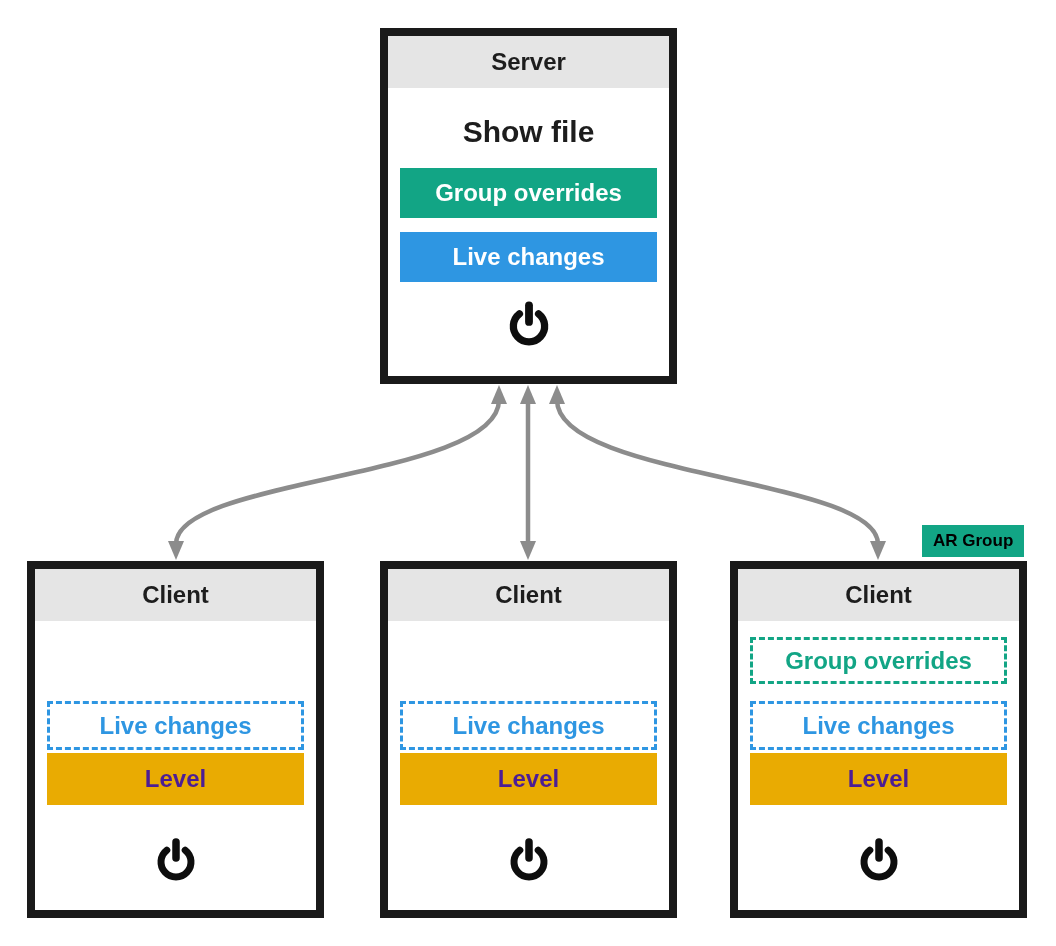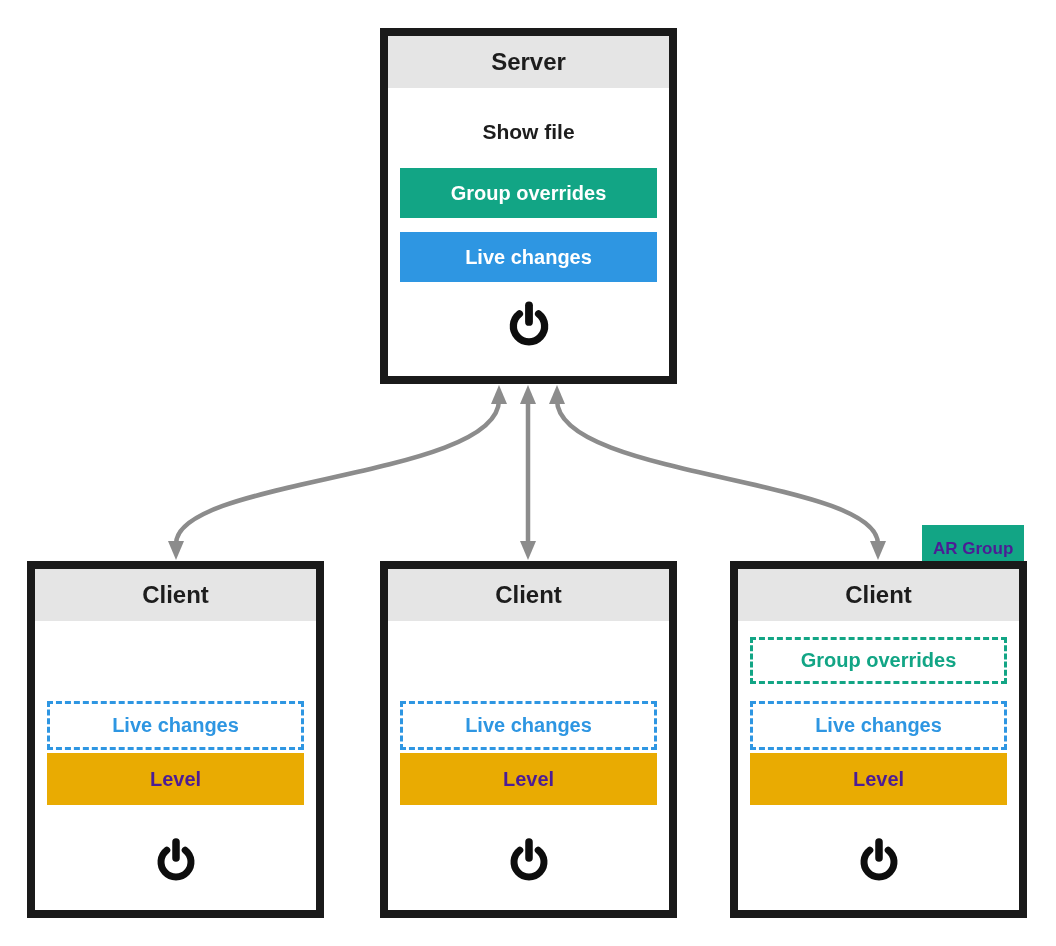--- a/index.html
+++ b/index.html
@@ -41,29 +41,29 @@
     background: #e5e5e5;
     color: #1d1d1d;
     text-align: center;
     font-size: 24px;
   }
   .show-file {
     position: absolute;
     left: 0; right: 0; top: 81px;
     height: 30px; line-height: 30px;
     text-align: center;
-    font-size: 21px;
+    font-size: 30px;
     color: #1d1d1d;
   }
   .pill {
     position: absolute;
     left: 12px;
     width: 257px;
     text-align: center;
-    font-size: 20px;
+    font-size: 24px;
     box-sizing: border-box;
   }
   .solid { color: #ffffff; }
   .solid-green { background: #12a585; top: 132px; height: 50px; line-height: 50px; }
   .solid-blue  { background: #2e96e2; top: 196px; height: 50px; line-height: 50px; }
   .dashed { background: #ffffff; }
   .dashed-green {
     border: 3px dashed #12a585; color: #12a585;
     top: 68px; height: 47px; line-height: 41px;
   }
@@ -76,23 +76,23 @@
     position: absolute;
     left: 50%;
     transform: translateX(-50%);
   }
   .server-box .power { top: 262px; }
   .client-box .power { top: 266px; }
   .badge {
     position: absolute;
     left: 922px; top: 525px;
     height: 32px; line-height: 32px;
-    padding: 8px 11px;
+    padding: 0 11px;
     background: #12a585;
-    color: #4c1d95;
+    color: #000000;
     font-size: 17px;
     white-space: nowrap;
   }
 </style>
 </head>
 <body>
 
 <div class="canvas">
 
   <svg class="arrows" viewBox="0 0 1056 946" xmlns="http://www.w3.org/2000/svg">

